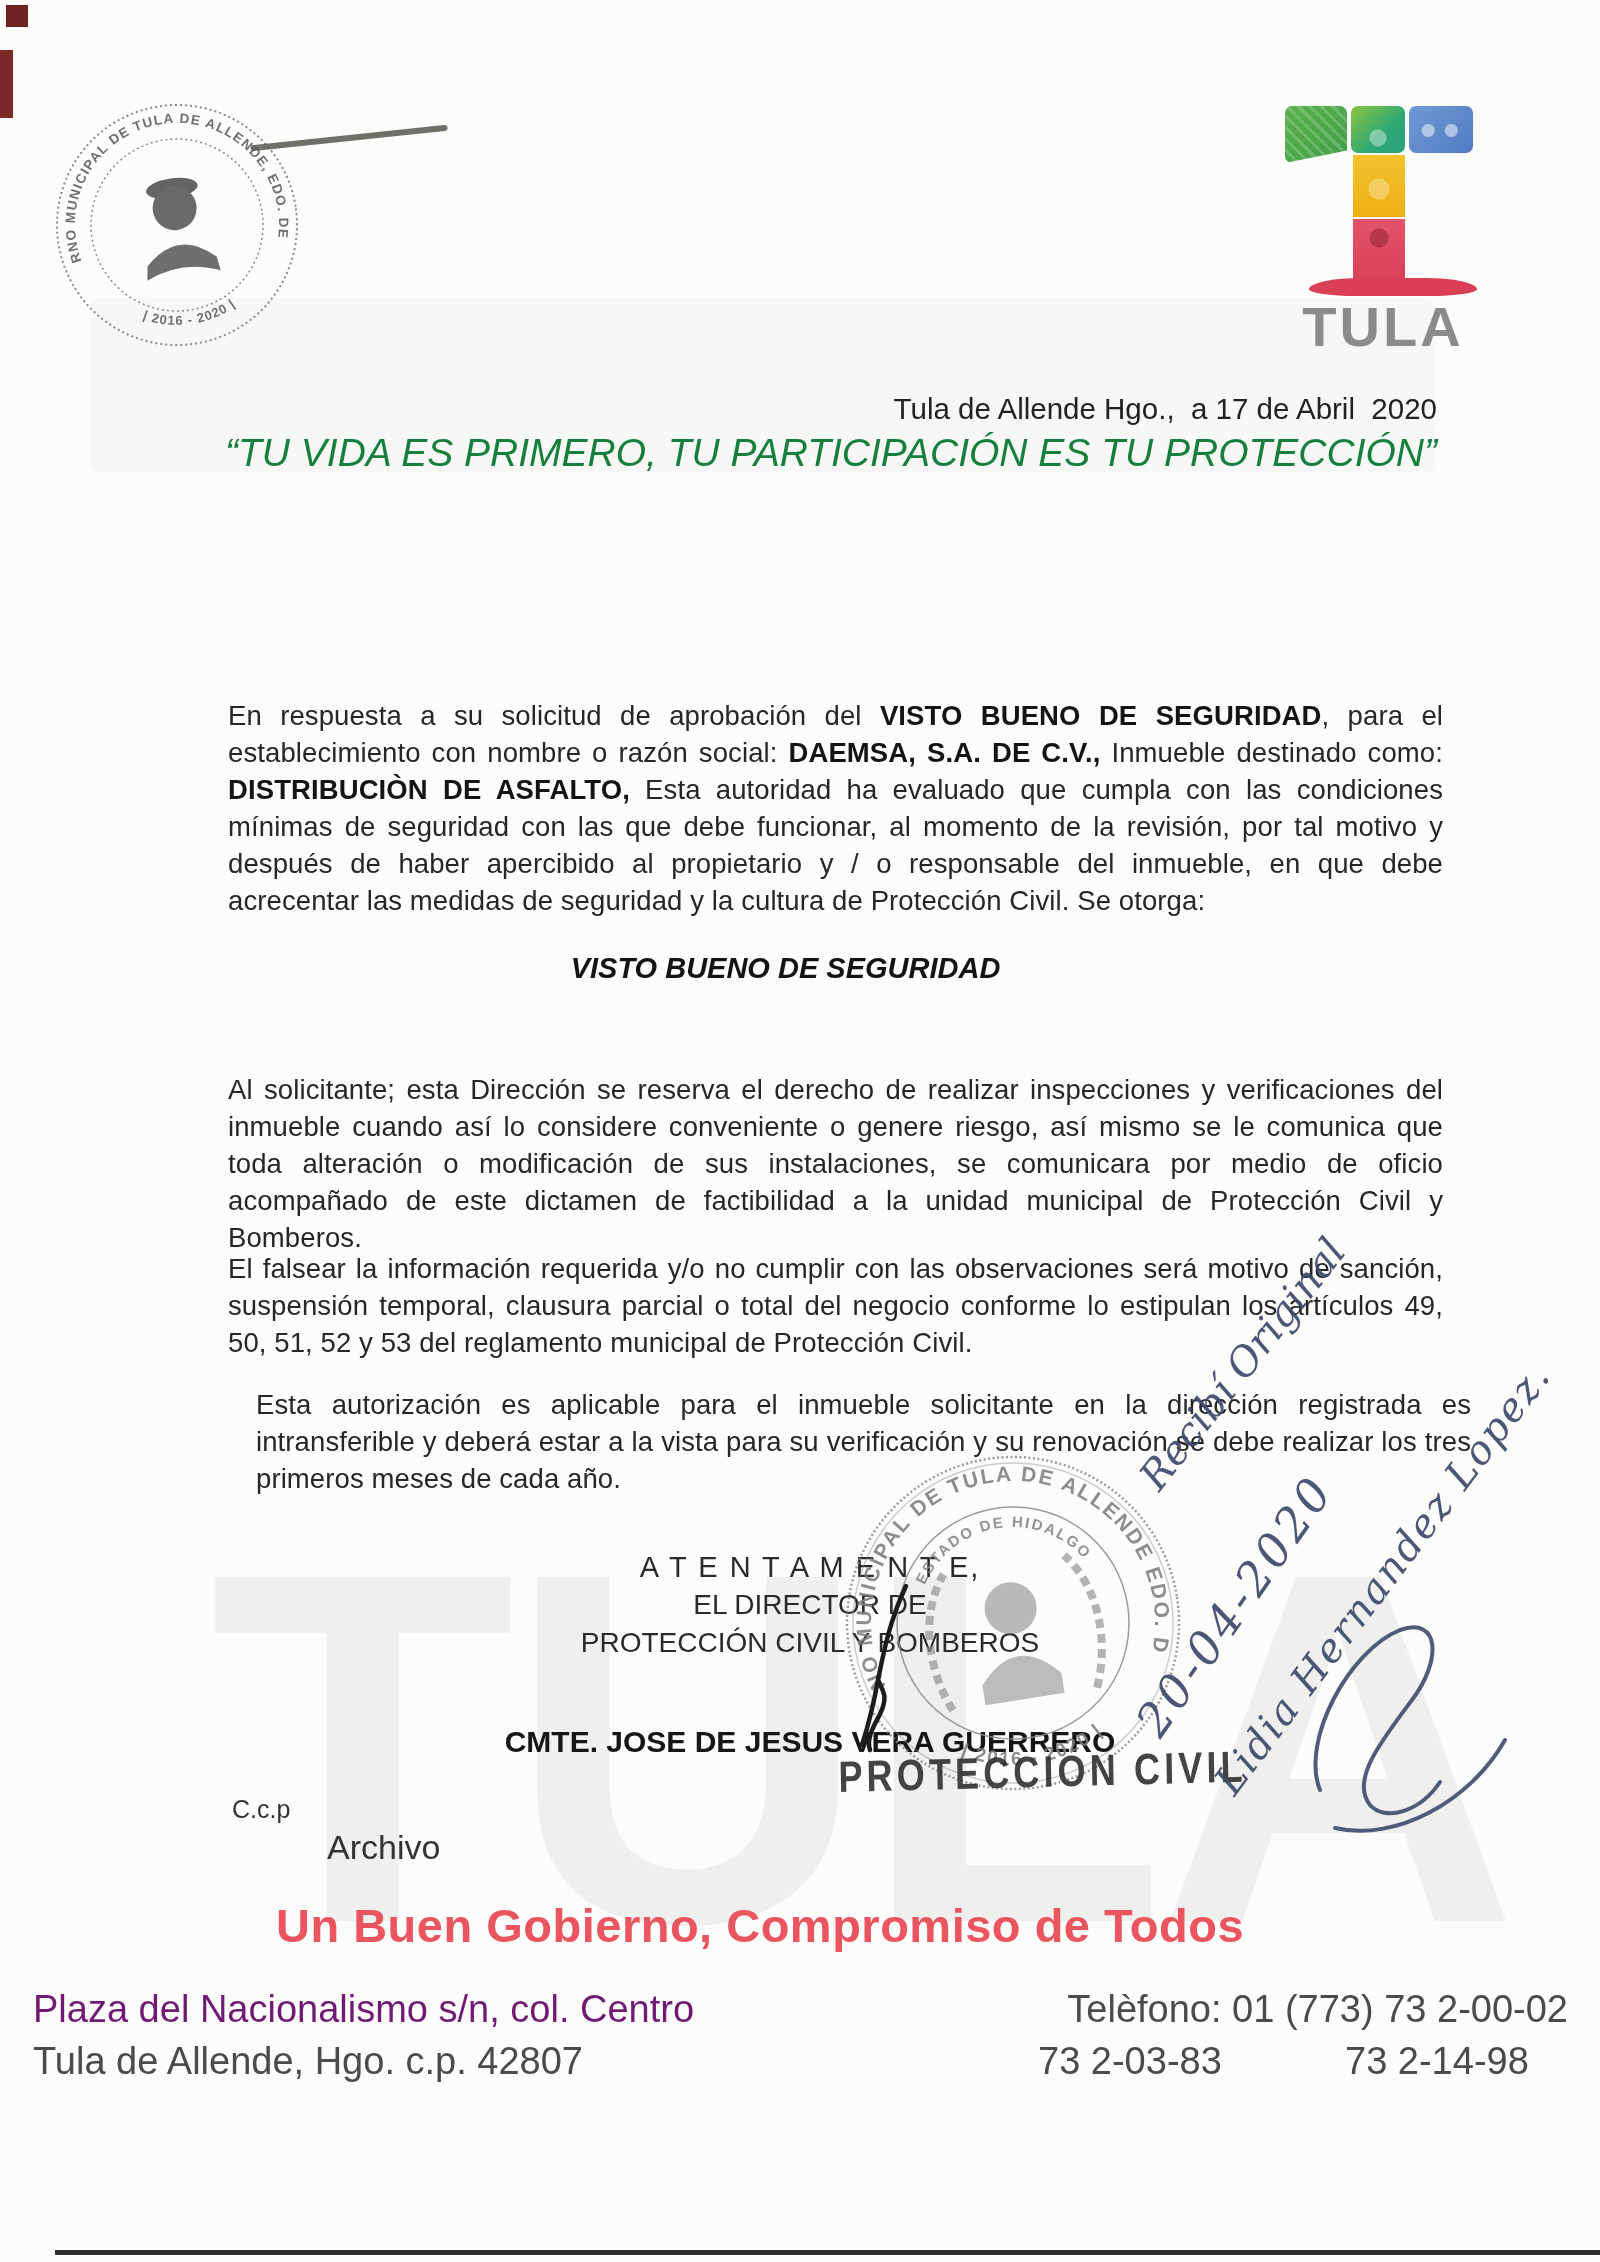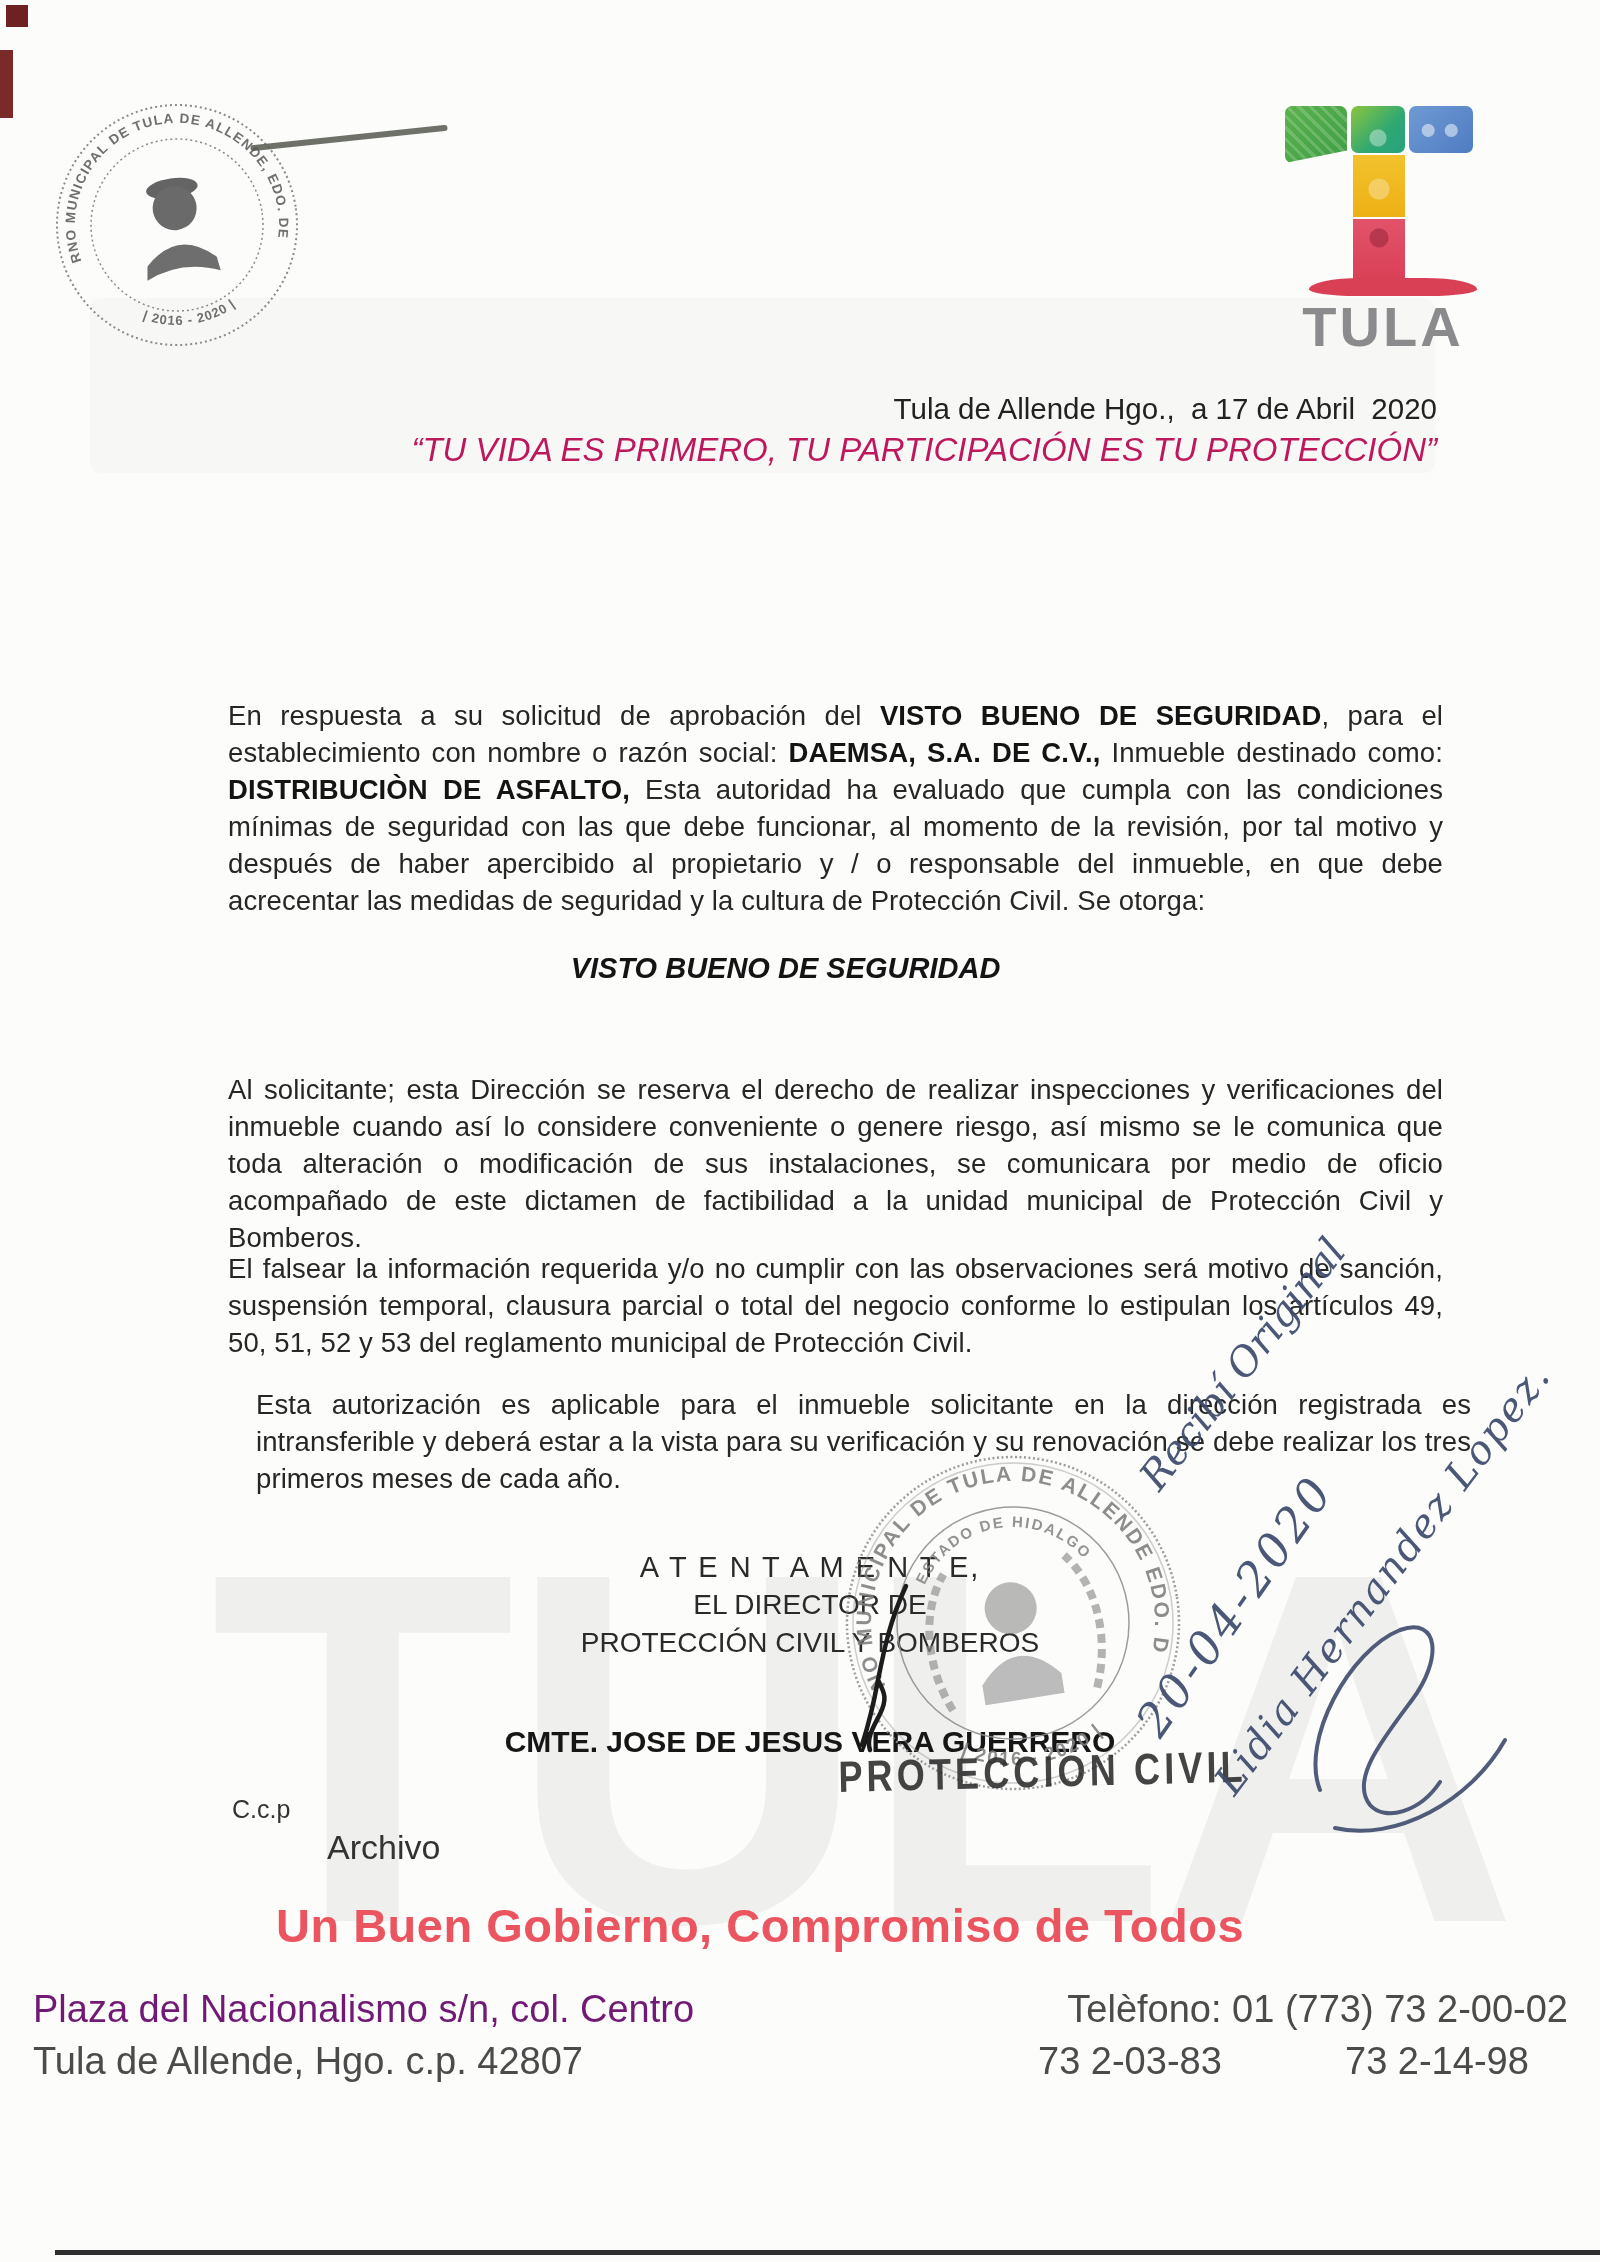--- a/index.html
+++ b/index.html
@@ -39,21 +39,21 @@
                background-image:radial-gradient(circle at 50% 55%,rgba(255,255,255,.3) 10px,transparent 11px),linear-gradient(180deg,#f2c22e,#eeb014);}
   .stem-red{left:68px;top:113px;width:52px;height:63px;background:linear-gradient(180deg,#e2536a,#d94056);
             background-image:radial-gradient(circle at 50% 30%,rgba(120,20,40,.4) 9px,transparent 10px),linear-gradient(180deg,#e2536a,#d94056);}
   .logo-base{left:24px;top:172px;width:168px;height:18px;background:#d94056;
              border-radius:50% 50% 45% 45% / 100% 100% 60% 60%;}
   .logo-word{left:0;top:188px;width:196px;text-align:center;font-size:56px;font-weight:700;
              color:#8b8b8d;letter-spacing:3px;}
 
   
   .date-line{right:163px;top:392px;font-size:29.5px;color:#222;white-space:pre;z-index:1;}
-  .slogan-line{right:163px;top:431px;font-size:33px;font-style:italic;color:#be185d;white-space:pre;z-index:1;}
+  .slogan-line{right:163px;top:431px;font-size:39px;font-style:italic;color:#15803d;white-space:pre;z-index:1;}
 
   
   .rbox-outer{left:238px;top:500px;width:948px;border:4px solid #5a5a5a;padding:5px;background:rgba(255,255,255,.4);z-index:1;}
   .rbox-inner{border:2px solid #5a5a5a;padding:10px 8px 14px 8px;text-align:center;}
   .rbox-line{font-size:29px;font-weight:700;line-height:45px;color:#1d1d1d;letter-spacing:.3px;}
 
   
   .para{left:228px;width:1215px;font-size:27.5px;line-height:37px;text-align:justify;
         color:#262626;letter-spacing:.1px;z-index:1;}
   .seg-b{font-weight:700;color:#141414;}

